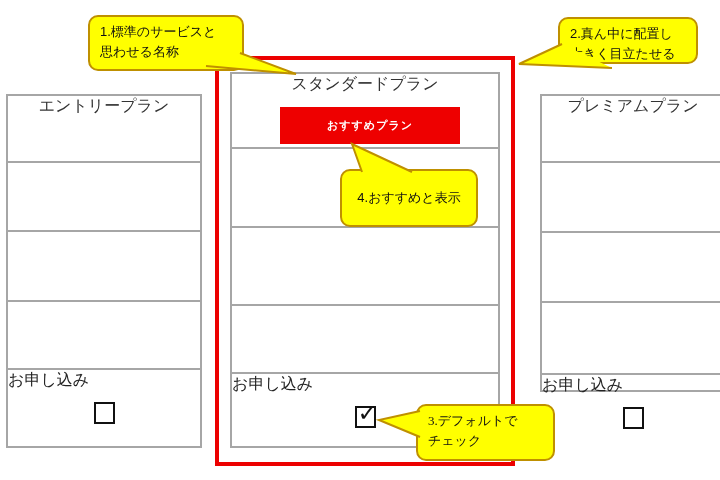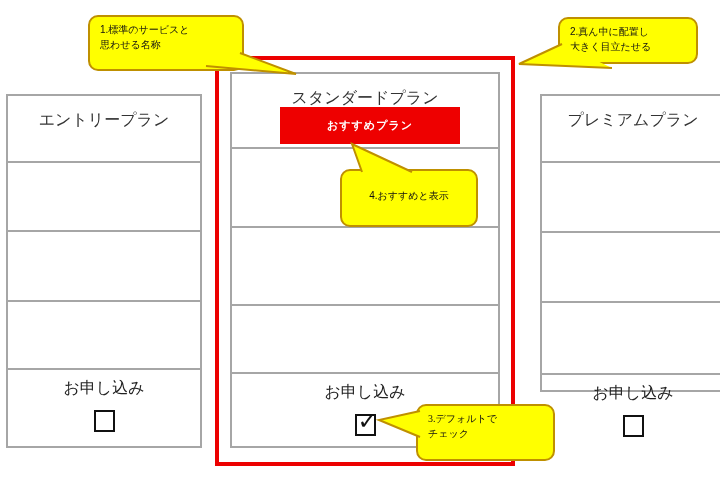--- a/index.html
+++ b/index.html
@@ -15,40 +15,40 @@
   
   .plan{
     position:absolute;background:#ffffff;border:2px solid #a6a6a6;
     box-sizing:border-box;display:grid;z-index:1;
   }
   #plan-entry{left:6px;top:94px;width:196px;height:354px;grid-template-rows:67px 69px 70px 68px auto;}
   #plan-standard{left:230px;top:72px;width:270px;height:376px;grid-template-rows:75px 79px 78px 68px auto;z-index:3;}
   #plan-premium{left:528px;top:94px;width:186px;height:298px;grid-template-rows:67px 70px 70px 72px auto;margin-left:12px;}
   .prow{border-bottom:2px solid #a6a6a6;}
   .prow:last-child{border-bottom:none;}
-  .phead{text-align:center;padding-top:14px;font-size:16px;color:#333;position:relative;}
-  .psign{text-align:center;padding-top:8px;font-size:16px;color:#222;}
+  .phead{text-align:center;padding-top:0;font-size:16px;color:#333;position:relative;}
+  .psign{font-size:16px;color:#222;}
   
   .badge{
     position:absolute;left:48px;top:33px;width:180px;height:37px;
     background:#ee0000;color:#ffffff;font-weight:bold;font-size:11px;
     line-height:37px;text-align:center;letter-spacing:1px;
   }
   
   .checkbox{
     width:17px;height:18px;border:2px solid #111;margin:11px auto 0;
     background:#fff;position:relative;
   }
   .checkbox .mark{
     position:absolute;left:1px;top:-7px;font-size:24px;color:#111;line-height:1;
   }
   
   .callout{
     position:absolute;background:#ffff00;border:2px solid #bf9000;border-radius:10px;
-    box-sizing:border-box;padding:5px 10px;font-size:10px;line-height:1.5;
+    box-sizing:border-box;padding:5px 10px;font-size:13px;line-height:1.5;
     color:#111;z-index:5;white-space:nowrap;
   }
   #note1{left:88px;top:15px;width:156px;height:56px;}
   #note2{left:558px;top:17px;width:140px;height:47px;}
   #note3{left:416px;top:404px;width:139px;height:57px;font-family:Liberation Serif, serif;}
   #note4{left:340px;top:169px;width:138px;height:58px;text-align:center;padding-top:17px;}
   .tails{position:absolute;left:0;top:0;z-index:6;pointer-events:none;}
 </style>
 </head>
 <body>

